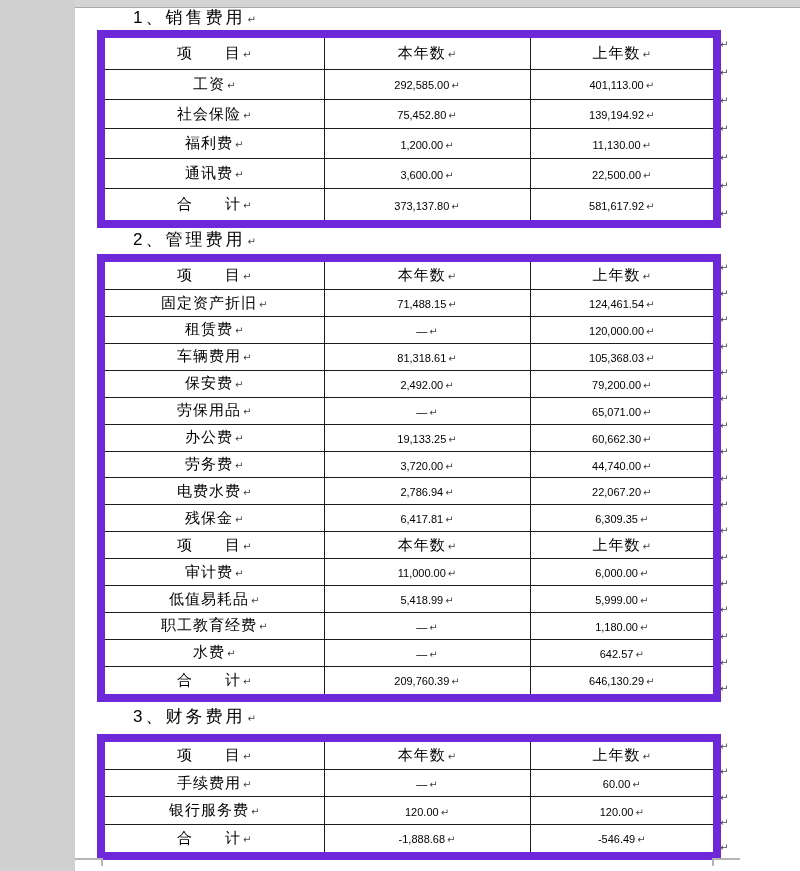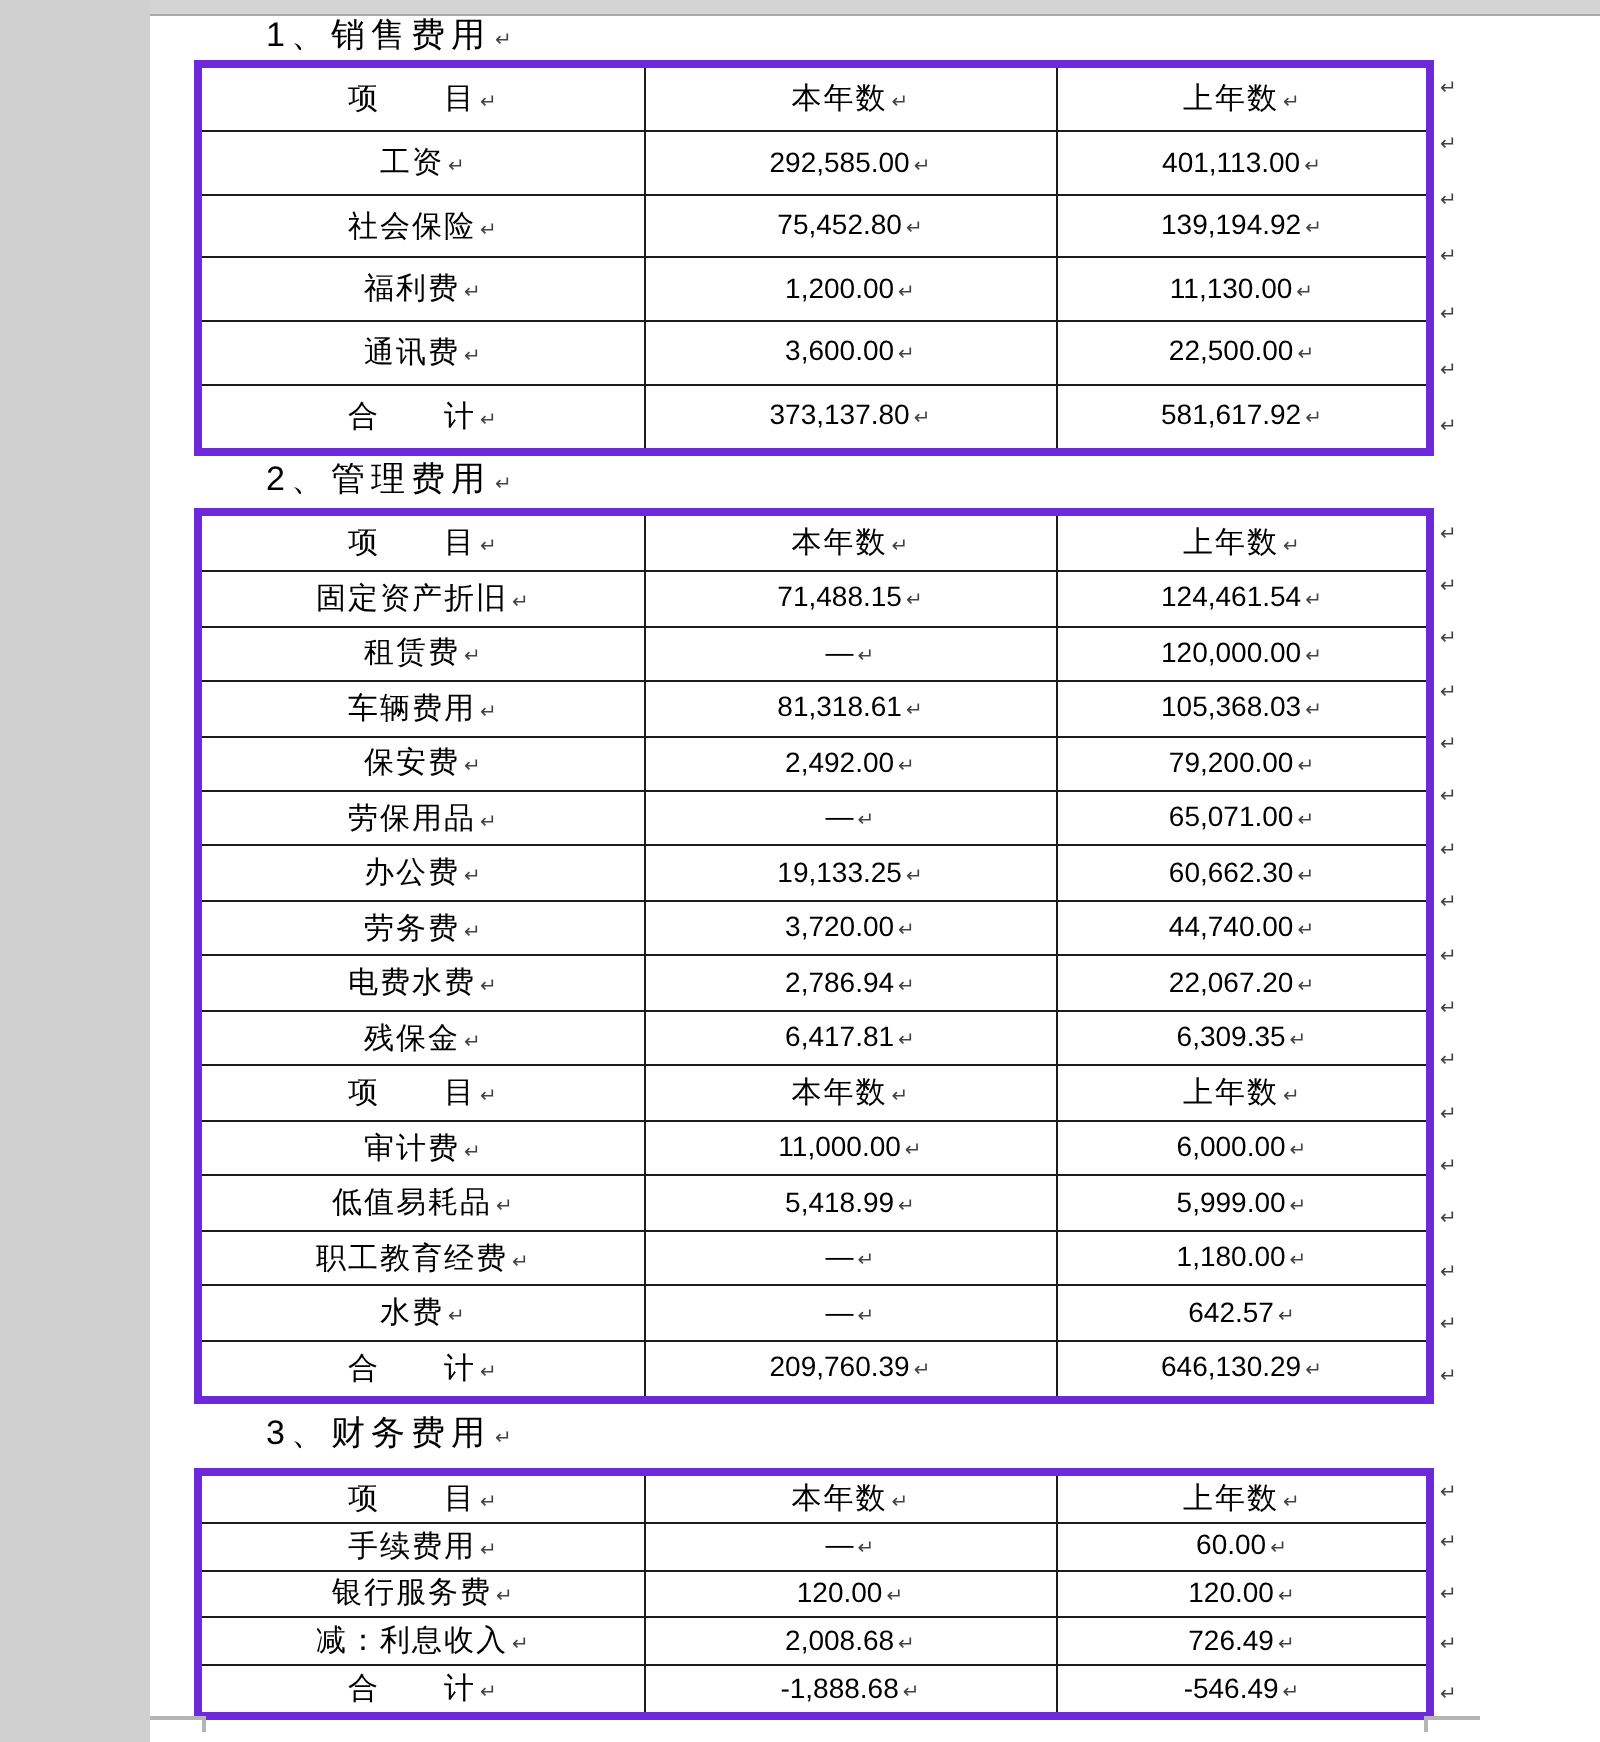--- a/index.html
+++ b/index.html
@@ -17,29 +17,29 @@
     position:absolute;left:0;top:0;width:75px;height:871px;
     background:#d0d0d0;
   }
   .section-title{
     position:absolute;left:133px;height:22px;
     font-size:17px;letter-spacing:3px;white-space:nowrap;text-align:right;
   }
   .doc-table{
     position:absolute;left:97px;width:616px;
     border-collapse:collapse;table-layout:fixed;
-    border:4px solid #6d28d9;
+    border:8px solid #6d28d9;
   }
   .doc-table td{
     border:1px solid #1c1c1c;
     text-align:center;vertical-align:middle;
     padding:0;white-space:nowrap;overflow:hidden;
   }
   .zh{font-size:15px;letter-spacing:1px;}
-  .num{font-size:14px;letter-spacing:0;text-align:center;}
+  .num{font-size:11px;letter-spacing:0;text-align:center;}
   .rm{
     font-size:10px;color:#444444;margin-left:2px;letter-spacing:0;
     font-family:"DejaVu Sans",sans-serif;
   }
   .rowmarks{
     position:absolute;left:720px;width:18px;
     display:flex;flex-direction:column;
   }
   .rowmarks .rme{
     flex:1;display:flex;align-items:center;
@@ -233,25 +233,20 @@
           <td><span class="zh">手续费用</span><span class="rm">↵</span></td>
           <td><span class="num">—</span><span class="rm">↵</span></td>
           <td><span class="num">60.00</span><span class="rm">↵</span></td>
         </tr>
         <tr>
           <td><span class="zh">银行服务费</span><span class="rm">↵</span></td>
           <td><span class="num">120.00</span><span class="rm">↵</span></td>
           <td><span class="num">120.00</span><span class="rm">↵</span></td>
         </tr>
         <tr>
-          <td><span class="zh">减：利息收入</span><span class="rm">↵</span></td>
-          <td><span class="num">2,008.68</span><span class="rm">↵</span></td>
-          <td><span class="num">726.49</span><span class="rm">↵</span></td>
-        </tr>
-        <tr>
           <td><span class="zh">合　　计</span><span class="rm">↵</span></td>
           <td><span class="num">-1,888.68</span><span class="rm">↵</span></td>
           <td><span class="num">-546.49</span><span class="rm">↵</span></td>
         </tr>
       </tbody>
     </table>
     <div class="rowmarks" style="top: 734px; height: 126px;">
       <div class="rme">↵</div>
       <div class="rme">↵</div>
       <div class="rme">↵</div>

